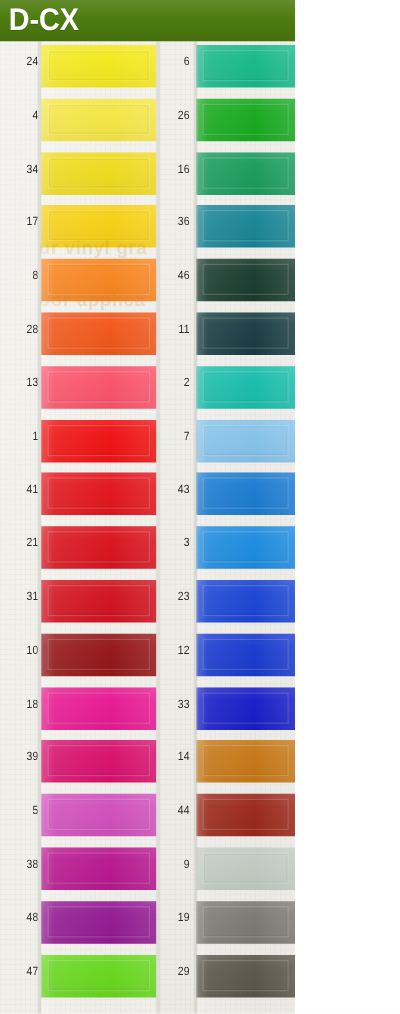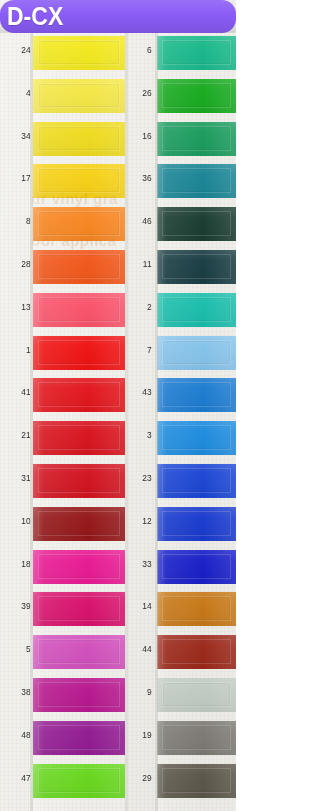--- a/index.html
+++ b/index.html
@@ -159,21 +159,21 @@
   #watermark-2 { left: 31px; top: 232px; }
 </style>
 </head>
 <body>
 
 <div id="card" style="background: rgb(240, 239, 234);">
 
   <div id="paper-texture"></div>
   <div id="paper-shade"></div>
 
-  <div id="header" style="background: #8b5cf6; border-radius: 14px;">
+  <div id="header" style="background: #4d7c0f;">
     <div id="header-sheen"></div>
     <div id="header-title">D-CX</div>
   </div>
 
   <div class="column" id="column-left">
       <div class="row">
         <div class="row-label">24</div>
         <div class="swatch" style="background-color: rgb(242, 231, 19);">
           <div class="swatch-inner"></div>
           <div class="swatch-gloss"></div>

